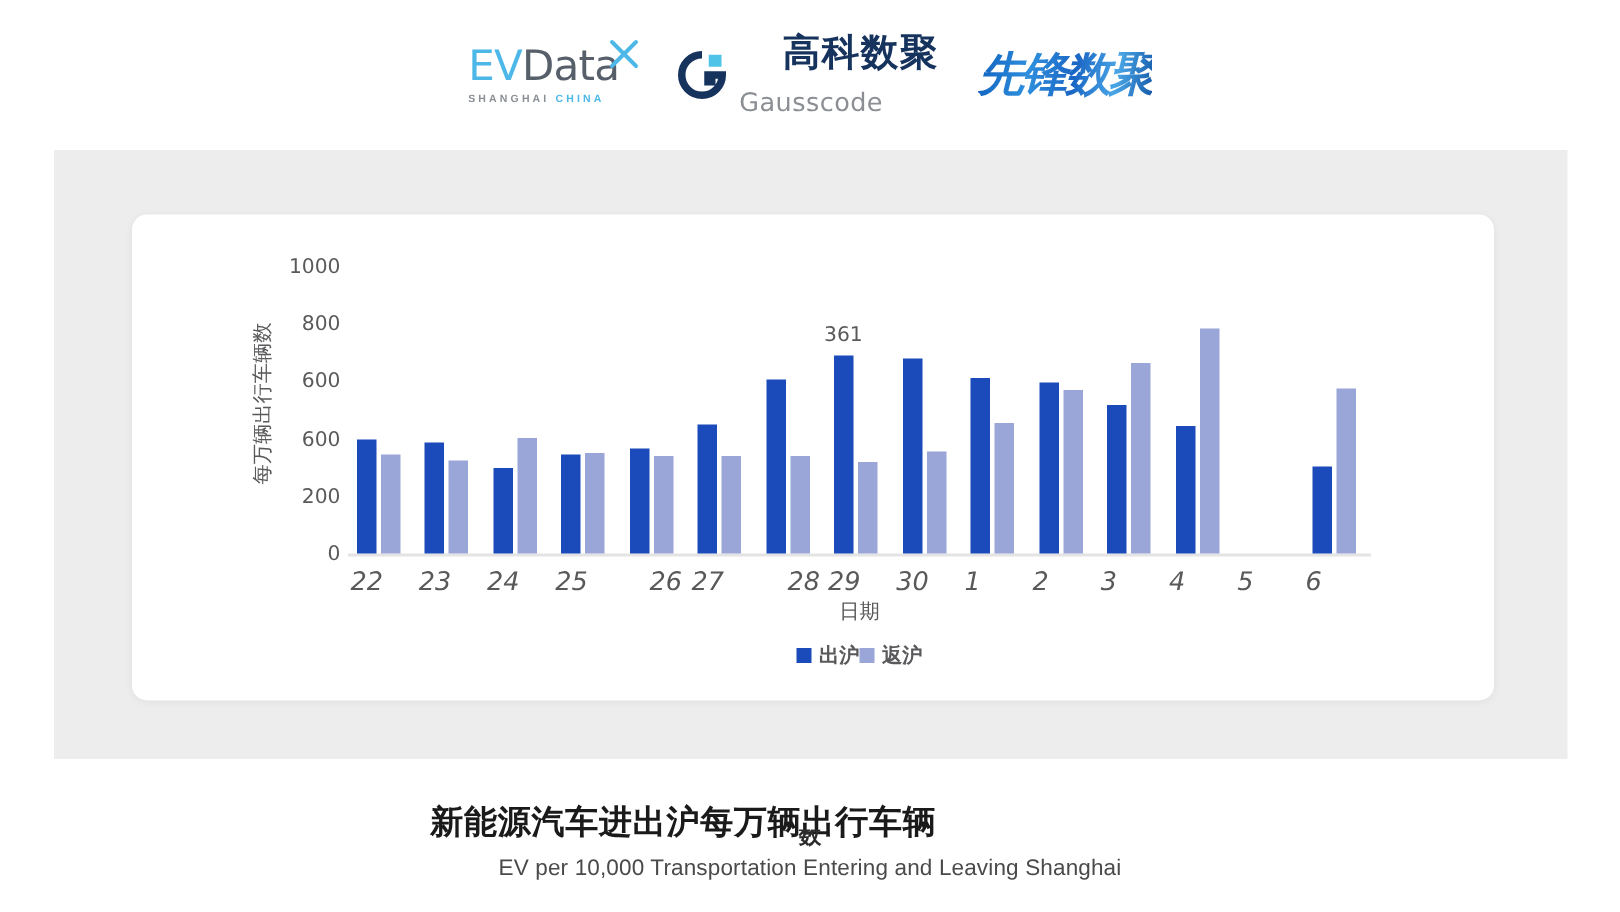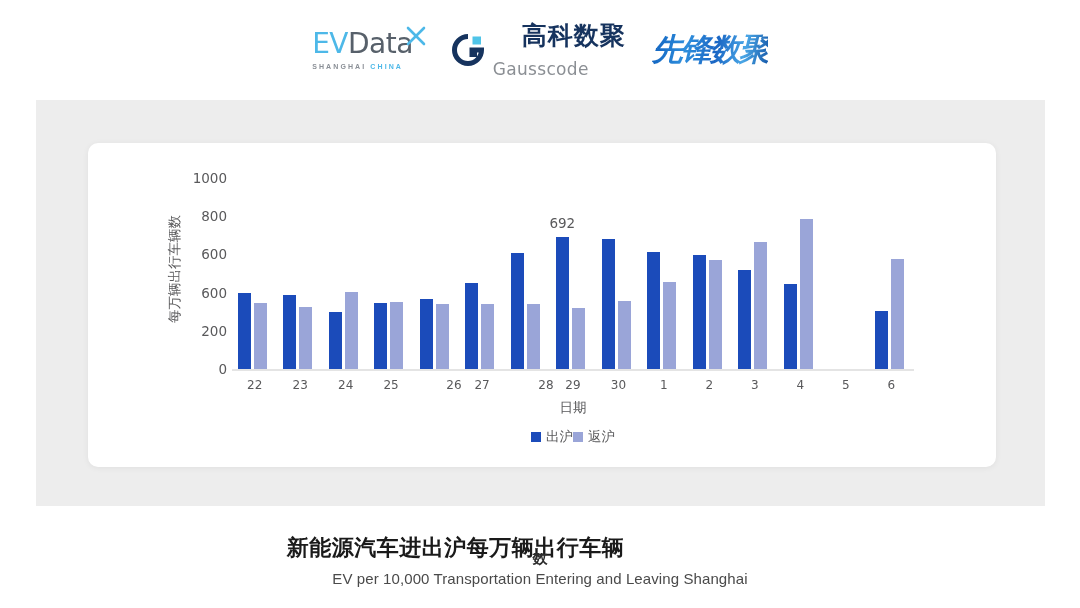--- a/index.html
+++ b/index.html
@@ -194,44 +194,46 @@
     font-size: 13.5px;
     color: #59595b;
     white-space: nowrap;
     font-family: "DejaVu Sans", sans-serif;
   }
 
   .xtick {
     position: absolute;
     top: 378px;
     width: 42px;
-    text-align: center;
-    font-size: 12px;
+    text-align: left;
+    font-size: 17px;
     color: #59595b;
     font-family: "DejaVu Sans", sans-serif;
+    font-style: italic;
   }
 
   .x-axis-title {
     position: absolute;
     left: 232px; top: 399px;
     width: 682px;
     text-align: center;
     font-size: 13.5px;
     color: #59595b;
   }
 
   .legend {
     position: absolute;
     left: 232px; top: 428px;
     width: 682px;
     display: flex;
     align-items: flex-end;
     justify-content: center;
     font-size: 13.5px;
     color: #59595b;
+    font-weight: bold;
   }
   .legend-item { display: flex; align-items: center; gap: 5px; }
   .legend-swatch { width: 10px; height: 10px; display: inline-block; }
 
   
   .main-title {
     position: absolute;
     left: 0; top: 533px;
     width: 911px;
     text-align: center;
@@ -342,21 +344,21 @@
       <div class="group" style="left: 227.333px; width: 45.4667px;">
         <div class="bar bar-out" style="height: 86.332px; background: rgb(27, 75, 186);"></div>
         <div class="bar bar-in" style="height: 64.749px; background: rgb(154, 165, 216);"></div>
       </div>
       <div class="group" style="left: 272.8px; width: 45.4667px;">
         <div class="bar bar-out" style="height: 116.128px; background: rgb(27, 75, 186);"></div>
         <div class="bar bar-in" style="height: 65.322px; background: rgb(154, 165, 216);"></div>
       </div>
       <div class="group" style="left: 318.267px; width: 45.4667px;">
         <div class="bar bar-out" style="height: 132.172px; background: rgb(27, 75, 186);"></div>
-        <div class="bar-label" style="bottom: 138.172px; left: 12px;">692</div>
+        <div class="bar-label" style="bottom: 138.172px; left: 12px;">361</div>
         <div class="bar bar-in" style="height: 60.738px; background: rgb(154, 165, 216);"></div>
       </div>
       <div class="group" style="left: 363.733px; width: 45.4667px;">
         <div class="bar bar-out" style="height: 129.88px; background: rgb(27, 75, 186);"></div>
         <div class="bar bar-in" style="height: 67.996px; background: rgb(154, 165, 216);"></div>
       </div>
       <div class="group" style="left: 409.2px; width: 45.4667px;">
         <div class="bar bar-out" style="height: 117.083px; background: rgb(27, 75, 186);"></div>
         <div class="bar bar-in" style="height: 87.096px; background: rgb(154, 165, 216);"></div>
       </div>

